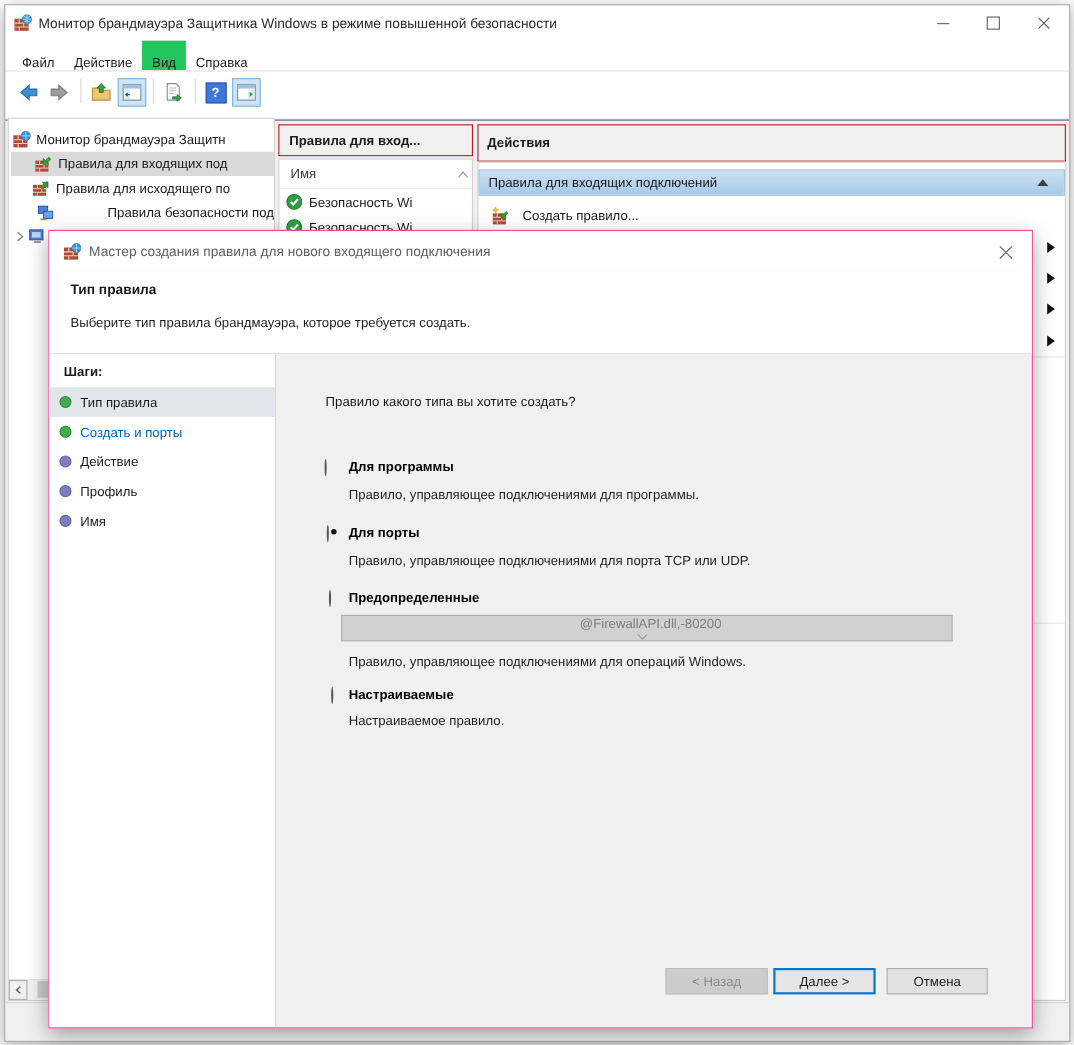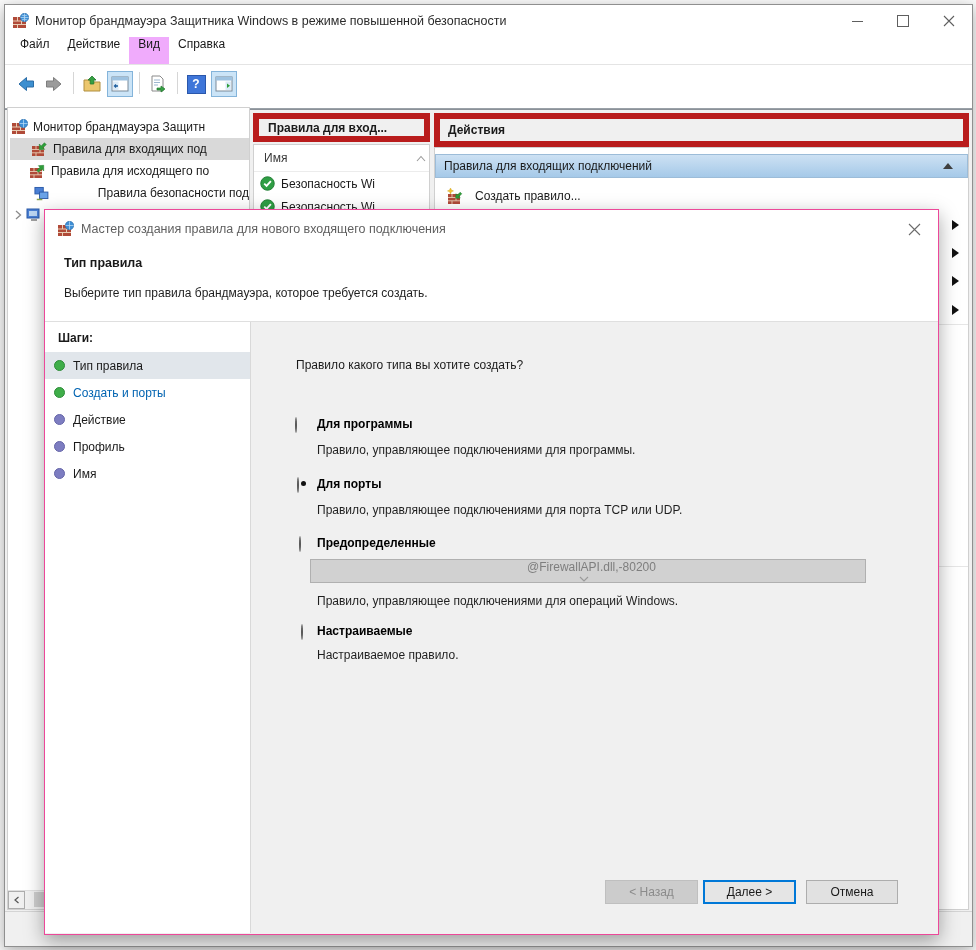--- a/index.html
+++ b/index.html
@@ -18,31 +18,31 @@
     box-shadow:0 4px 14px rgba(0,0,0,.32);
   }
   .titlebar{left:0;top:0;width:100%;height:32px;background:#fff;display:flex;align-items:center;}
   .titlebar .app-title{margin-left:6px;color:#2b2b2b;font-size:12.5px;white-space:nowrap;}
   .win-controls{position:absolute;right:0;top:0;height:32px;display:flex;}
   .win-btn{width:46px;height:32px;display:flex;align-items:center;justify-content:center;}
   .glyph-min{width:11px;height:1px;background:#5f5f5f;}
   .glyph-max{width:10px;height:10px;border:1px solid #5f5f5f;}
   
   .menubar{left:0;top:32px;width:100%;height:27px;background:#fff;display:flex;align-items:stretch;padding-left:6px;box-sizing:border-box;}
-  .menu-item{padding:0 9px;display:flex;align-items:flex-start;color:#1a1a1a;}
-  .menu-item.hl{background:#f0abfc;}
+  .menu-item{padding:0 9px;display:flex;align-items:flex-end;color:#1a1a1a;}
+  .menu-item.hl{background:#22c55e;}
   
   .toolbar{left:0;top:59px;width:100%;height:45px;background:#fff;border-top:1px solid #e4e4e4;border-bottom:1px solid #9aa1a8;box-sizing:border-box;display:flex;align-items:flex-start;padding:6px 0 0 8px;}
   .tb-btn{width:24px;height:24px;display:flex;align-items:center;justify-content:center;margin-right:2px;border:1px solid transparent;}
   .tb-btn.toggled{background:#cbe4f7;border:1px solid #84b4da;}
   .tb-sep{width:1px;height:22px;background:#d6d6d6;margin:1px 5px 0 4px;}
   
   .content-bg{left:0;top:104px;width:100%;height:806px;background:#f0f0f0;border-top:1px solid #8b9198;}
   .panel{background:#fff;border:1px solid #d0d0d0;box-sizing:border-box;}
-  .caption-box{background:#f0f0f0;border:6px solid #b91c1c;box-sizing:border-box;display:flex;align-items:center;font-weight:bold;}
+  .caption-box{background:#f0f0f0;border:1px solid #b91c1c;box-sizing:border-box;display:flex;align-items:center;font-weight:bold;}
   .tree-row{height:22px;display:flex;align-items:center;white-space:nowrap;overflow:hidden;}
   .tree-label{margin-left:5px;}
   .list-col-header{color:#3a3a3a;display:flex;align-items:center;}
   .list-row{height:23px;display:flex;align-items:center;white-space:nowrap;overflow:hidden;}
   .blue-row{background:linear-gradient(#cde1f3,#a5c9e8);border:1px solid #9cbcd8;box-sizing:border-box;display:flex;align-items:center;}
   .tri-up{width:0;height:0;border-left:5px solid transparent;border-right:5px solid transparent;border-bottom:6px solid #3f3f3f;}
   .tri-right{width:0;height:0;border-top:5px solid transparent;border-bottom:5px solid transparent;border-left:7px solid #111;}
   .hairline{background:#e6e6e6;height:1px;}
   
   .hscroll{background:#f0f0f0;border-top:1px solid #e0e0e0;}

